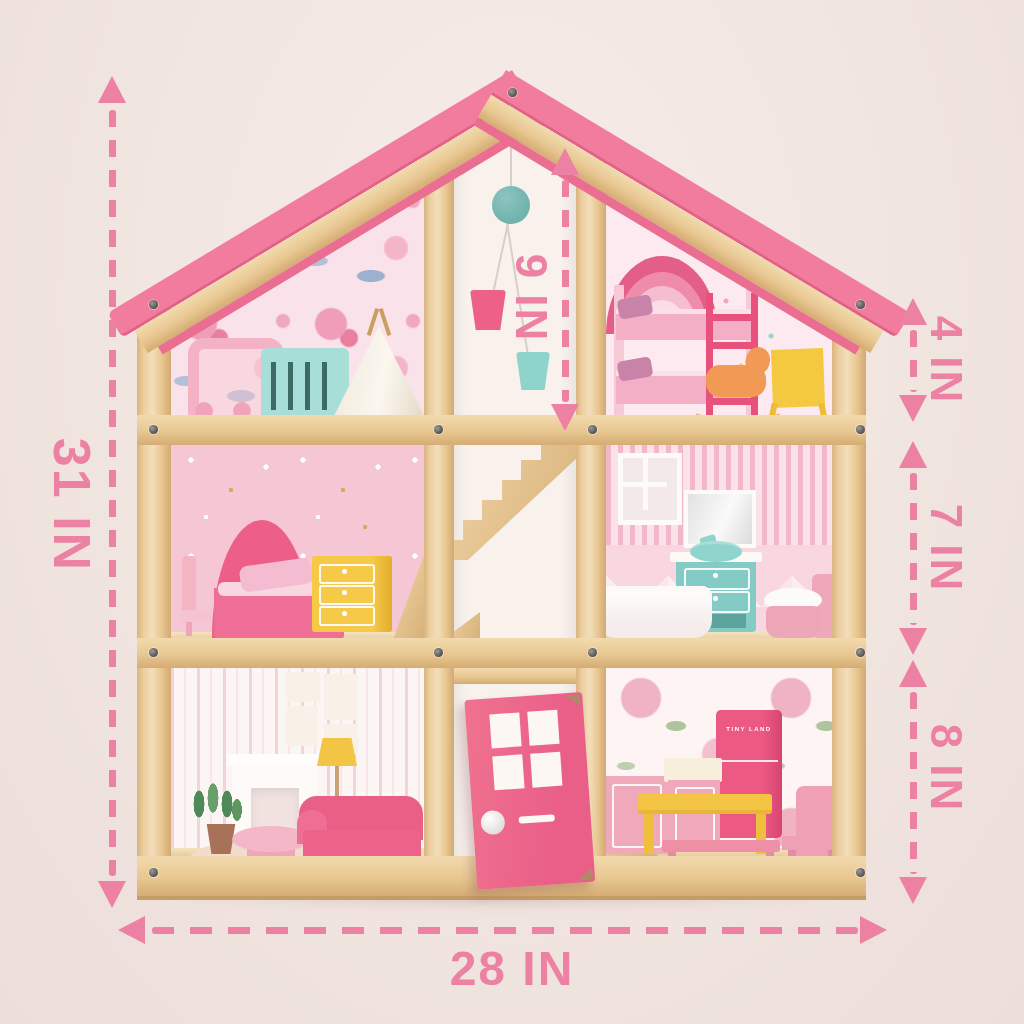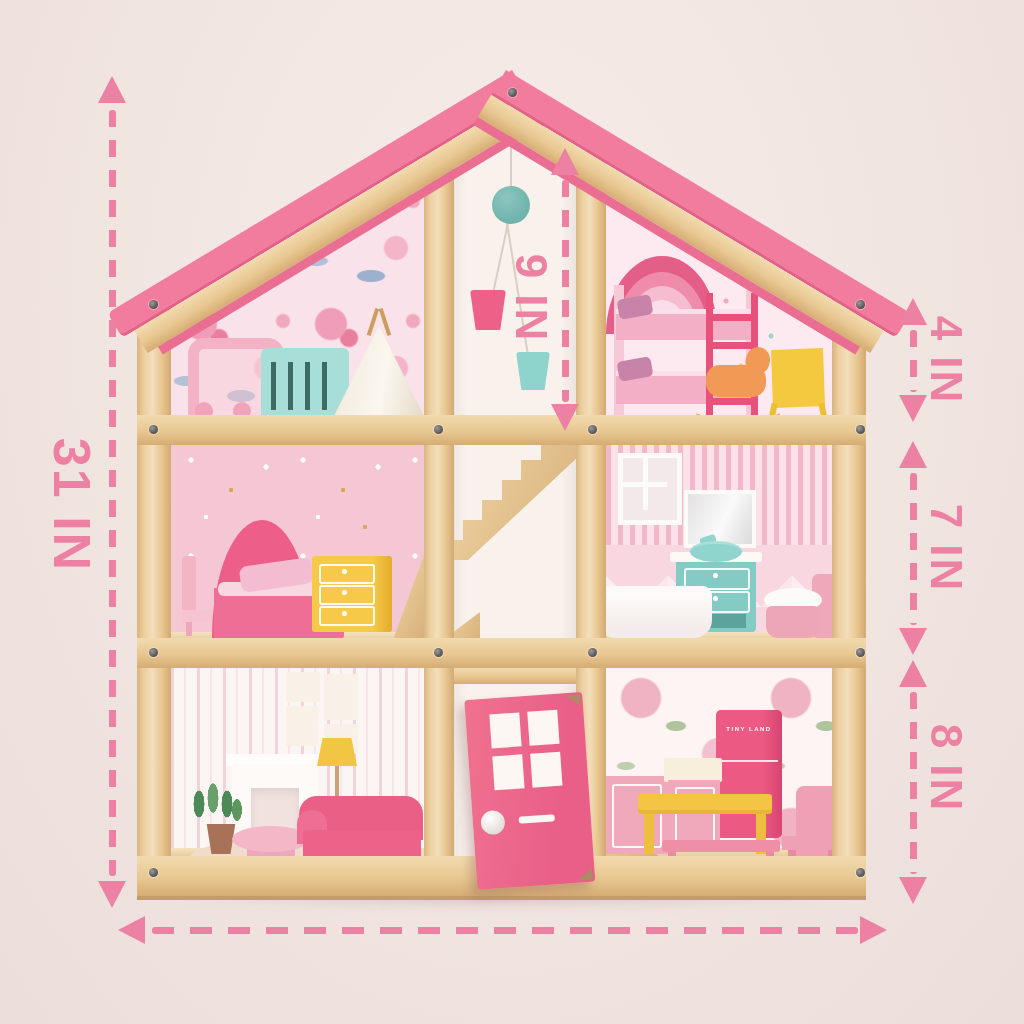--- a/index.html
+++ b/index.html
@@ -303,20 +303,21 @@
   </div>
 
   <div class="abs arr-up" style="left:98px;top:76px;"></div>
   <div class="abs dash-v" style="left:109px;top:110px;height:766px;"></div>
   <div class="abs arr-dn" style="left:98px;top:881px;"></div>
   <div class="abs dim-label rot" style="left:72px;top:505px;font-size:52px;">31 IN</div>
 
   <div class="abs arr-lf" style="left:118px;top:916px;"></div>
   <div class="abs dash-h" style="left:152px;top:927px;width:706px;"></div>
   <div class="abs arr-rt" style="left:860px;top:916px;"></div>
+  <div class="abs dim-label ctr" style="left:512px;top:968px;font-size:48px;">28 IN</div>
 
   <div class="abs arr-up" style="left:551px;top:148px;"></div>
   <div class="abs dash-v" style="left:562px;top:180px;height:222px;"></div>
   <div class="abs arr-dn" style="left:551px;top:404px;"></div>
   <div class="abs dim-label rot" style="left:531px;top:298px;font-size:44px;">9 IN</div>
 
   <div class="abs arr-up" style="left:899px;top:298px;"></div>
   <div class="abs dash-v" style="left:910px;top:330px;height:62px;"></div>
   <div class="abs arr-dn" style="left:899px;top:395px;"></div>
   <div class="abs dim-label rot" style="left:946px;top:360px;font-size:44px;">4 IN</div>

